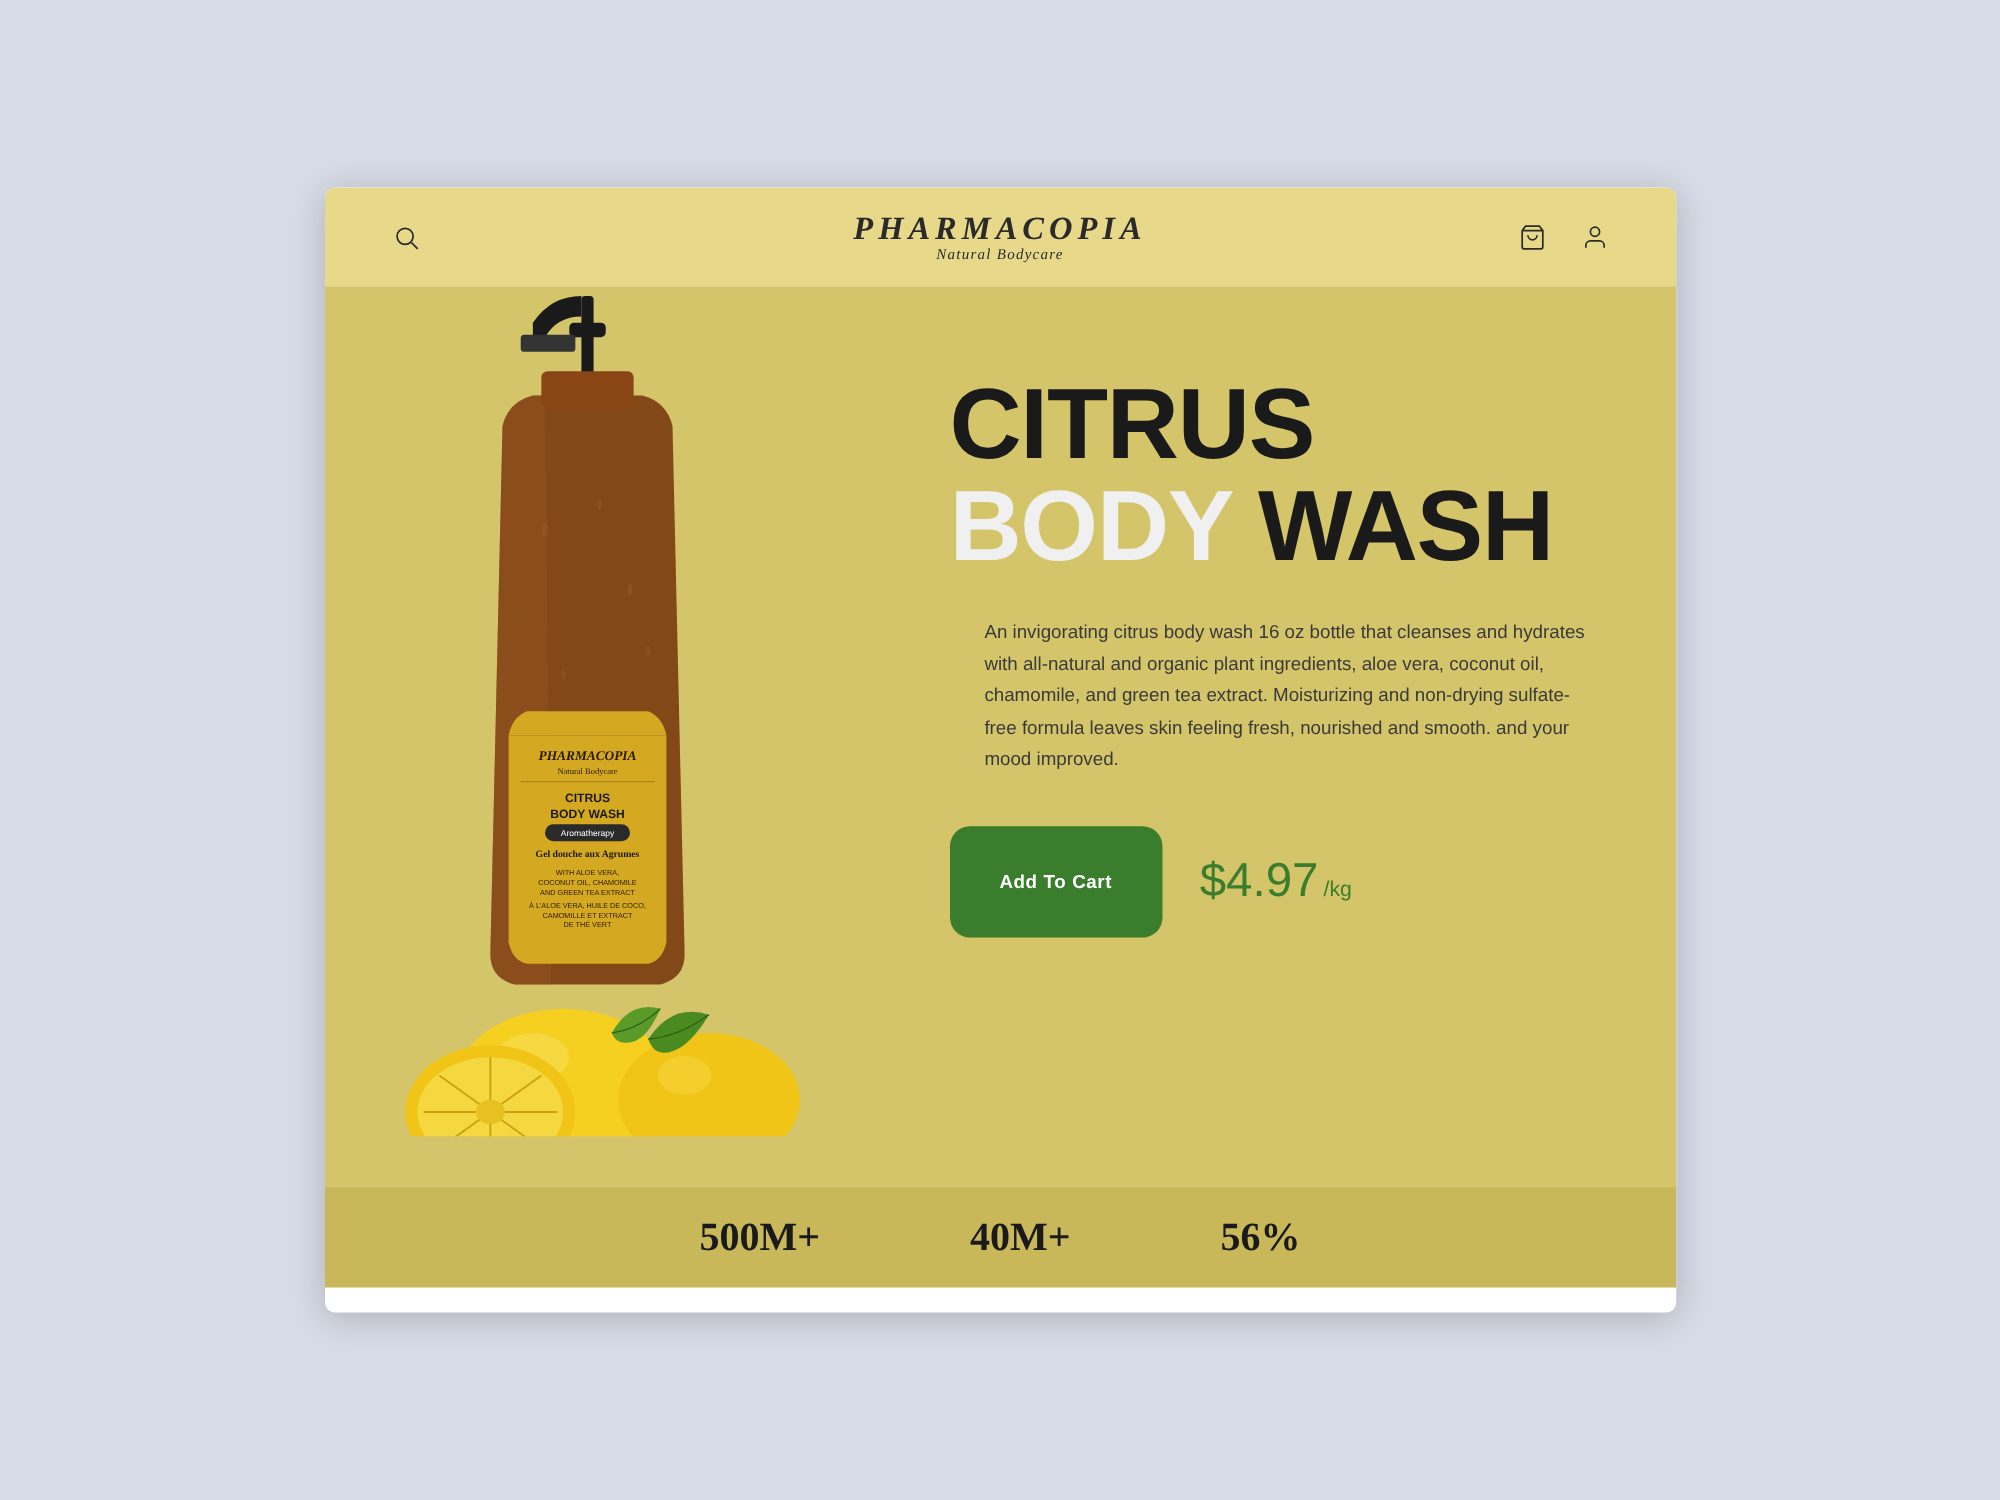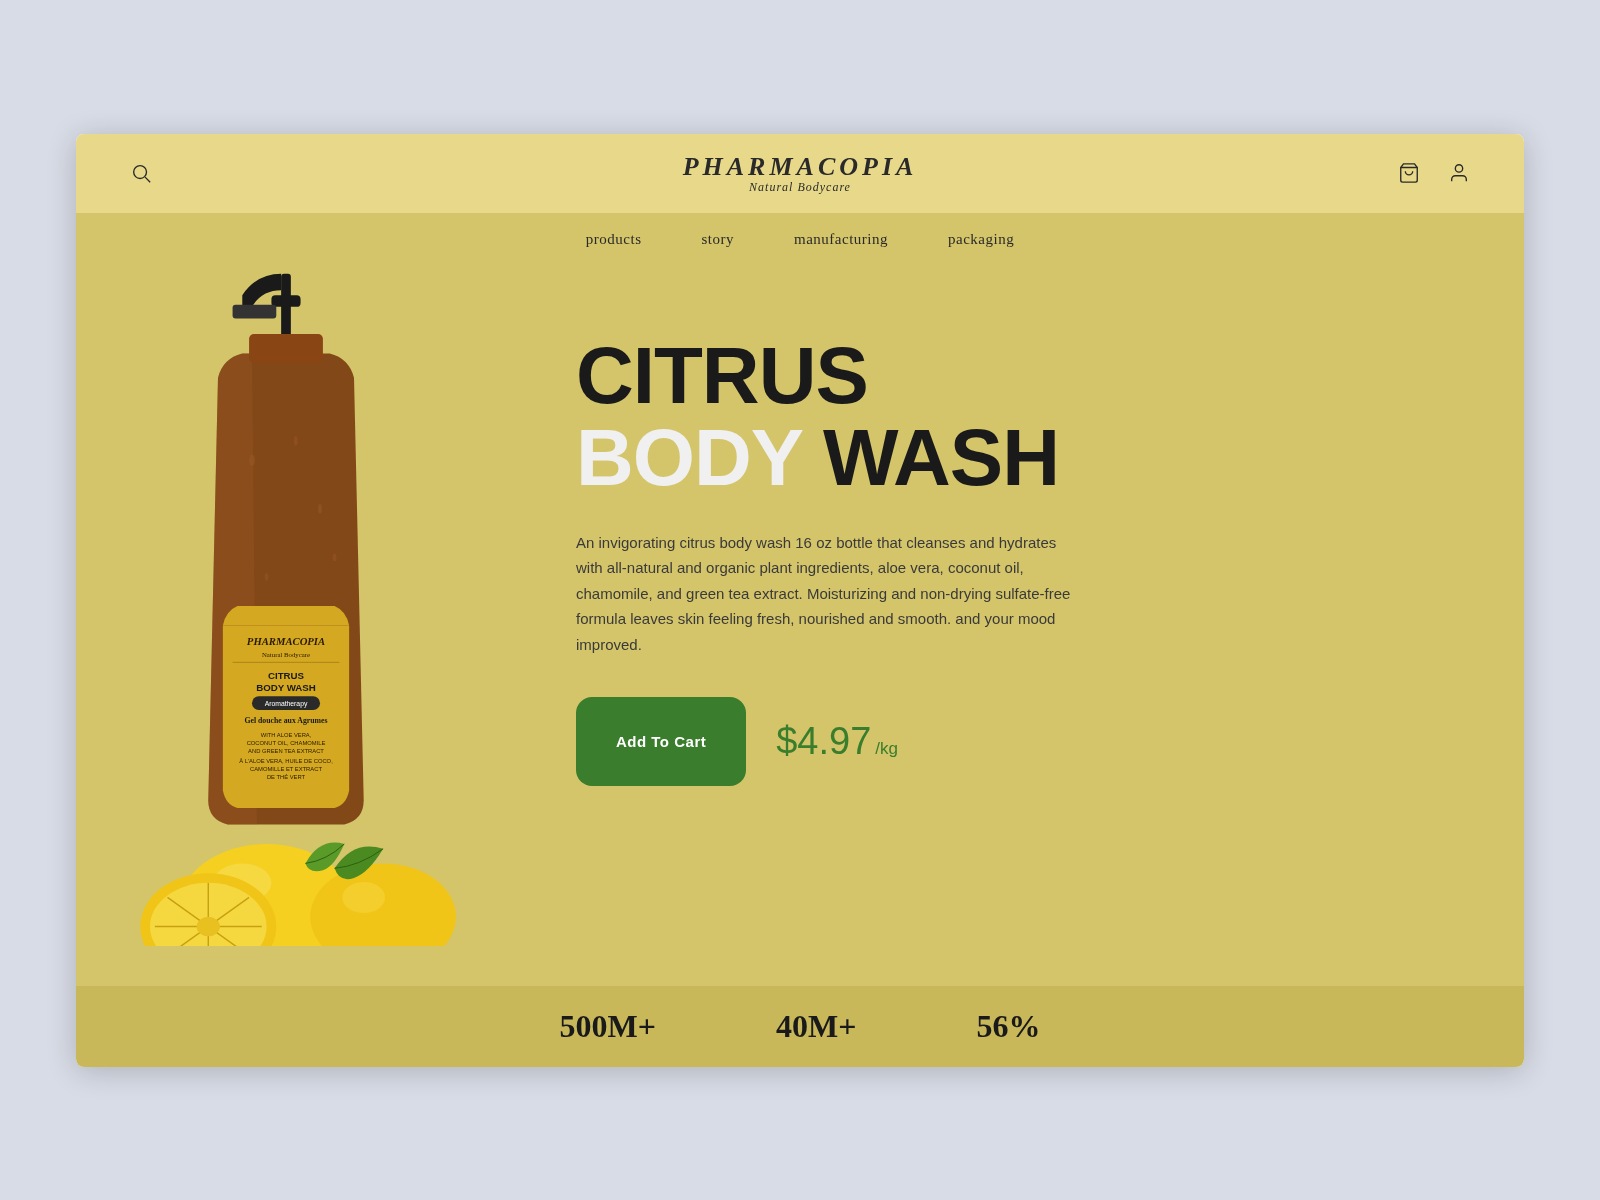--- a/index.html
+++ b/index.html
@@ -7,21 +7,21 @@
     body {
       background: #d8dce6;
       display: flex;
       justify-content: center;
       align-items: center;
       min-height: 100vh;
       font-family: 'Georgia', serif;
     }
 
     .browser-window {
-      width: 1448px;
+      width: 1081px;
       min-height: 900px;
       background: #fff;
       border-radius: 8px;
       overflow: hidden;
       box-shadow: 0 4px 30px rgba(0,0,0,0.2);
     }
 
     
     .header {
       background: #e8d98a;
@@ -161,20 +161,21 @@
       font-weight: 900;
     }
 
     .product-description {
       font-size: 15px;
       color: #3a3a3a;
       line-height: 1.7;
       max-width: 500px;
       margin-bottom: 40px;
       font-family: Arial, sans-serif;
+      margin-left: 28px;
     }
 
     .purchase-row {
       display: flex;
       align-items: center;
       gap: 30px;
     }
 
     .add-to-cart-btn {
       background: #3a7d2c;
@@ -268,26 +269,20 @@
       </button>
       <button class="icon-btn" title="Account">
         <svg viewBox="0 0 24 24">
           <path d="M20 21v-2a4 4 0 00-4-4H8a4 4 0 00-4 4v2"></path>
           <circle cx="12" cy="7" r="4"></circle>
         </svg>
       </button>
     </div>
   </header>
 
-  <nav class="nav-bar">
-    <a class="nav-item">products</a>
-    <a class="nav-item">story</a>
-    <a class="nav-item">manufacturing</a>
-    <a class="nav-item">packaging</a>
-  </nav>
 
   <section class="hero">
 
     <div class="hero-product-img">
       <svg class="product-visual" viewBox="0 0 420 700" xmlns="http://www.w3.org/2000/svg">
 
         <rect x="195" y="30" width="30" height="12" rx="4" fill="#1a1a1a"></rect>
         <rect x="205" y="8" width="10" height="80" rx="3" fill="#1a1a1a"></rect>
         <path d="M205 8 Q180 8 165 30 L165 45 Q165 50 170 50 L175 50 L175 42 Q185 25 205 25 Z" fill="#1a1a1a"></path>
         <rect x="155" y="40" width="45" height="14" rx="3" fill="#333"></rect>

